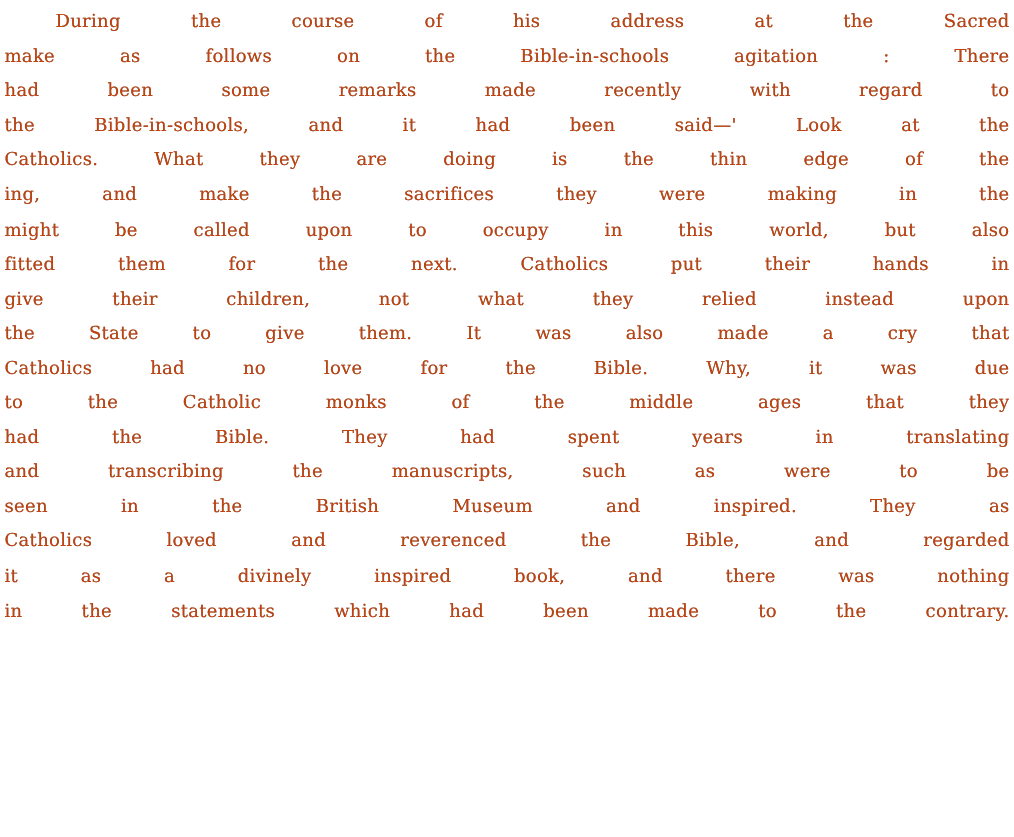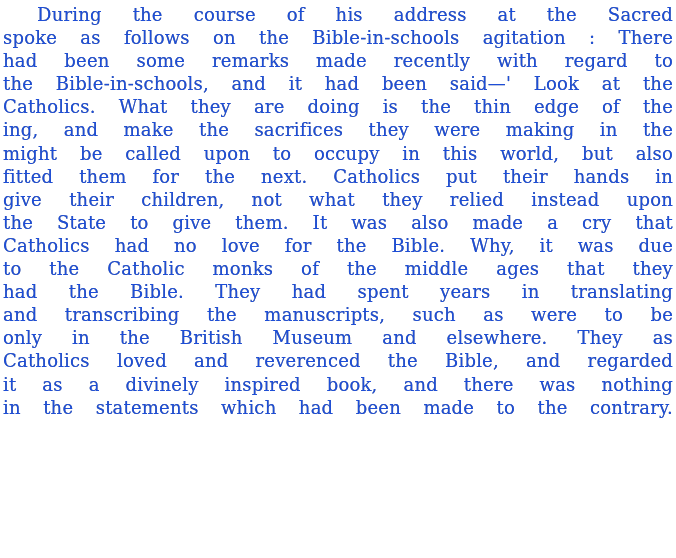--- a/index.html
+++ b/index.html
@@ -12,23 +12,23 @@
     width: 676px;
     height: 558px;
     background: #ffffff;
     overflow: hidden;
     box-sizing: border-box;
     padding: 3px 3px 0 3px;
   }
   .clipping {
     width: 670px;
     font-family: "DejaVu Serif", "Liberation Serif", serif;
-    font-size: 18px;
+    font-size: 12px;
     line-height: 23.1px;
-    color: #1d4ed8;
+    color: #c2410c;
     text-rendering: optimizeLegibility;
     letter-spacing: 0.2px;
     
     text-shadow: 0 0 0.4px rgba(20,20,20,0.55);
   }
   .line {
     width: 100%;
     text-align: justify;
     text-align-last: justify;
     -moz-text-align-last: justify;
@@ -40,31 +40,31 @@
     padding-left: 34px;
     width: calc(100% - 34px);
   }
 </style>
 </head>
 <body>
 
 <div class="page">
   <div class="clipping">
     <div class="line first-line">During the course of his address at the Sacred</div>
-    <div class="line">spoke as follows on the Bible-in-schools agitation : There</div>
+    <div class="line">make as follows on the Bible-in-schools agitation : There</div>
     <div class="line">had been some remarks made recently with regard to</div>
     <div class="line">the Bible-in-schools, and it had been said—' Look at the</div>
     <div class="line">Catholics. What they are doing is the thin edge of the</div>
     <div class="line">ing, and make the sacrifices they were making in the</div>
     <div class="line">might be called upon to occupy in this world, but also</div>
     <div class="line">fitted them for the next. Catholics put their hands in</div>
     <div class="line">give their children, not what they relied instead upon</div>
     <div class="line">the State to give them. It was also made a cry that</div>
     <div class="line">Catholics had no love for the Bible. Why, it was due</div>
     <div class="line">to the Catholic monks of the middle ages that they</div>
     <div class="line">had the Bible. They had spent years in translating</div>
     <div class="line">and transcribing the manuscripts, such as were to be</div>
-    <div class="line">only in the British Museum and elsewhere. They as</div>
+    <div class="line">seen in the British Museum and inspired. They as</div>
     <div class="line">Catholics loved and reverenced the Bible, and regarded</div>
     <div class="line">it as a divinely inspired book, and there was nothing</div>
     <div class="line">in the statements which had been made to the contrary.</div>
   </div>
 </div>
 
 </body></html>

